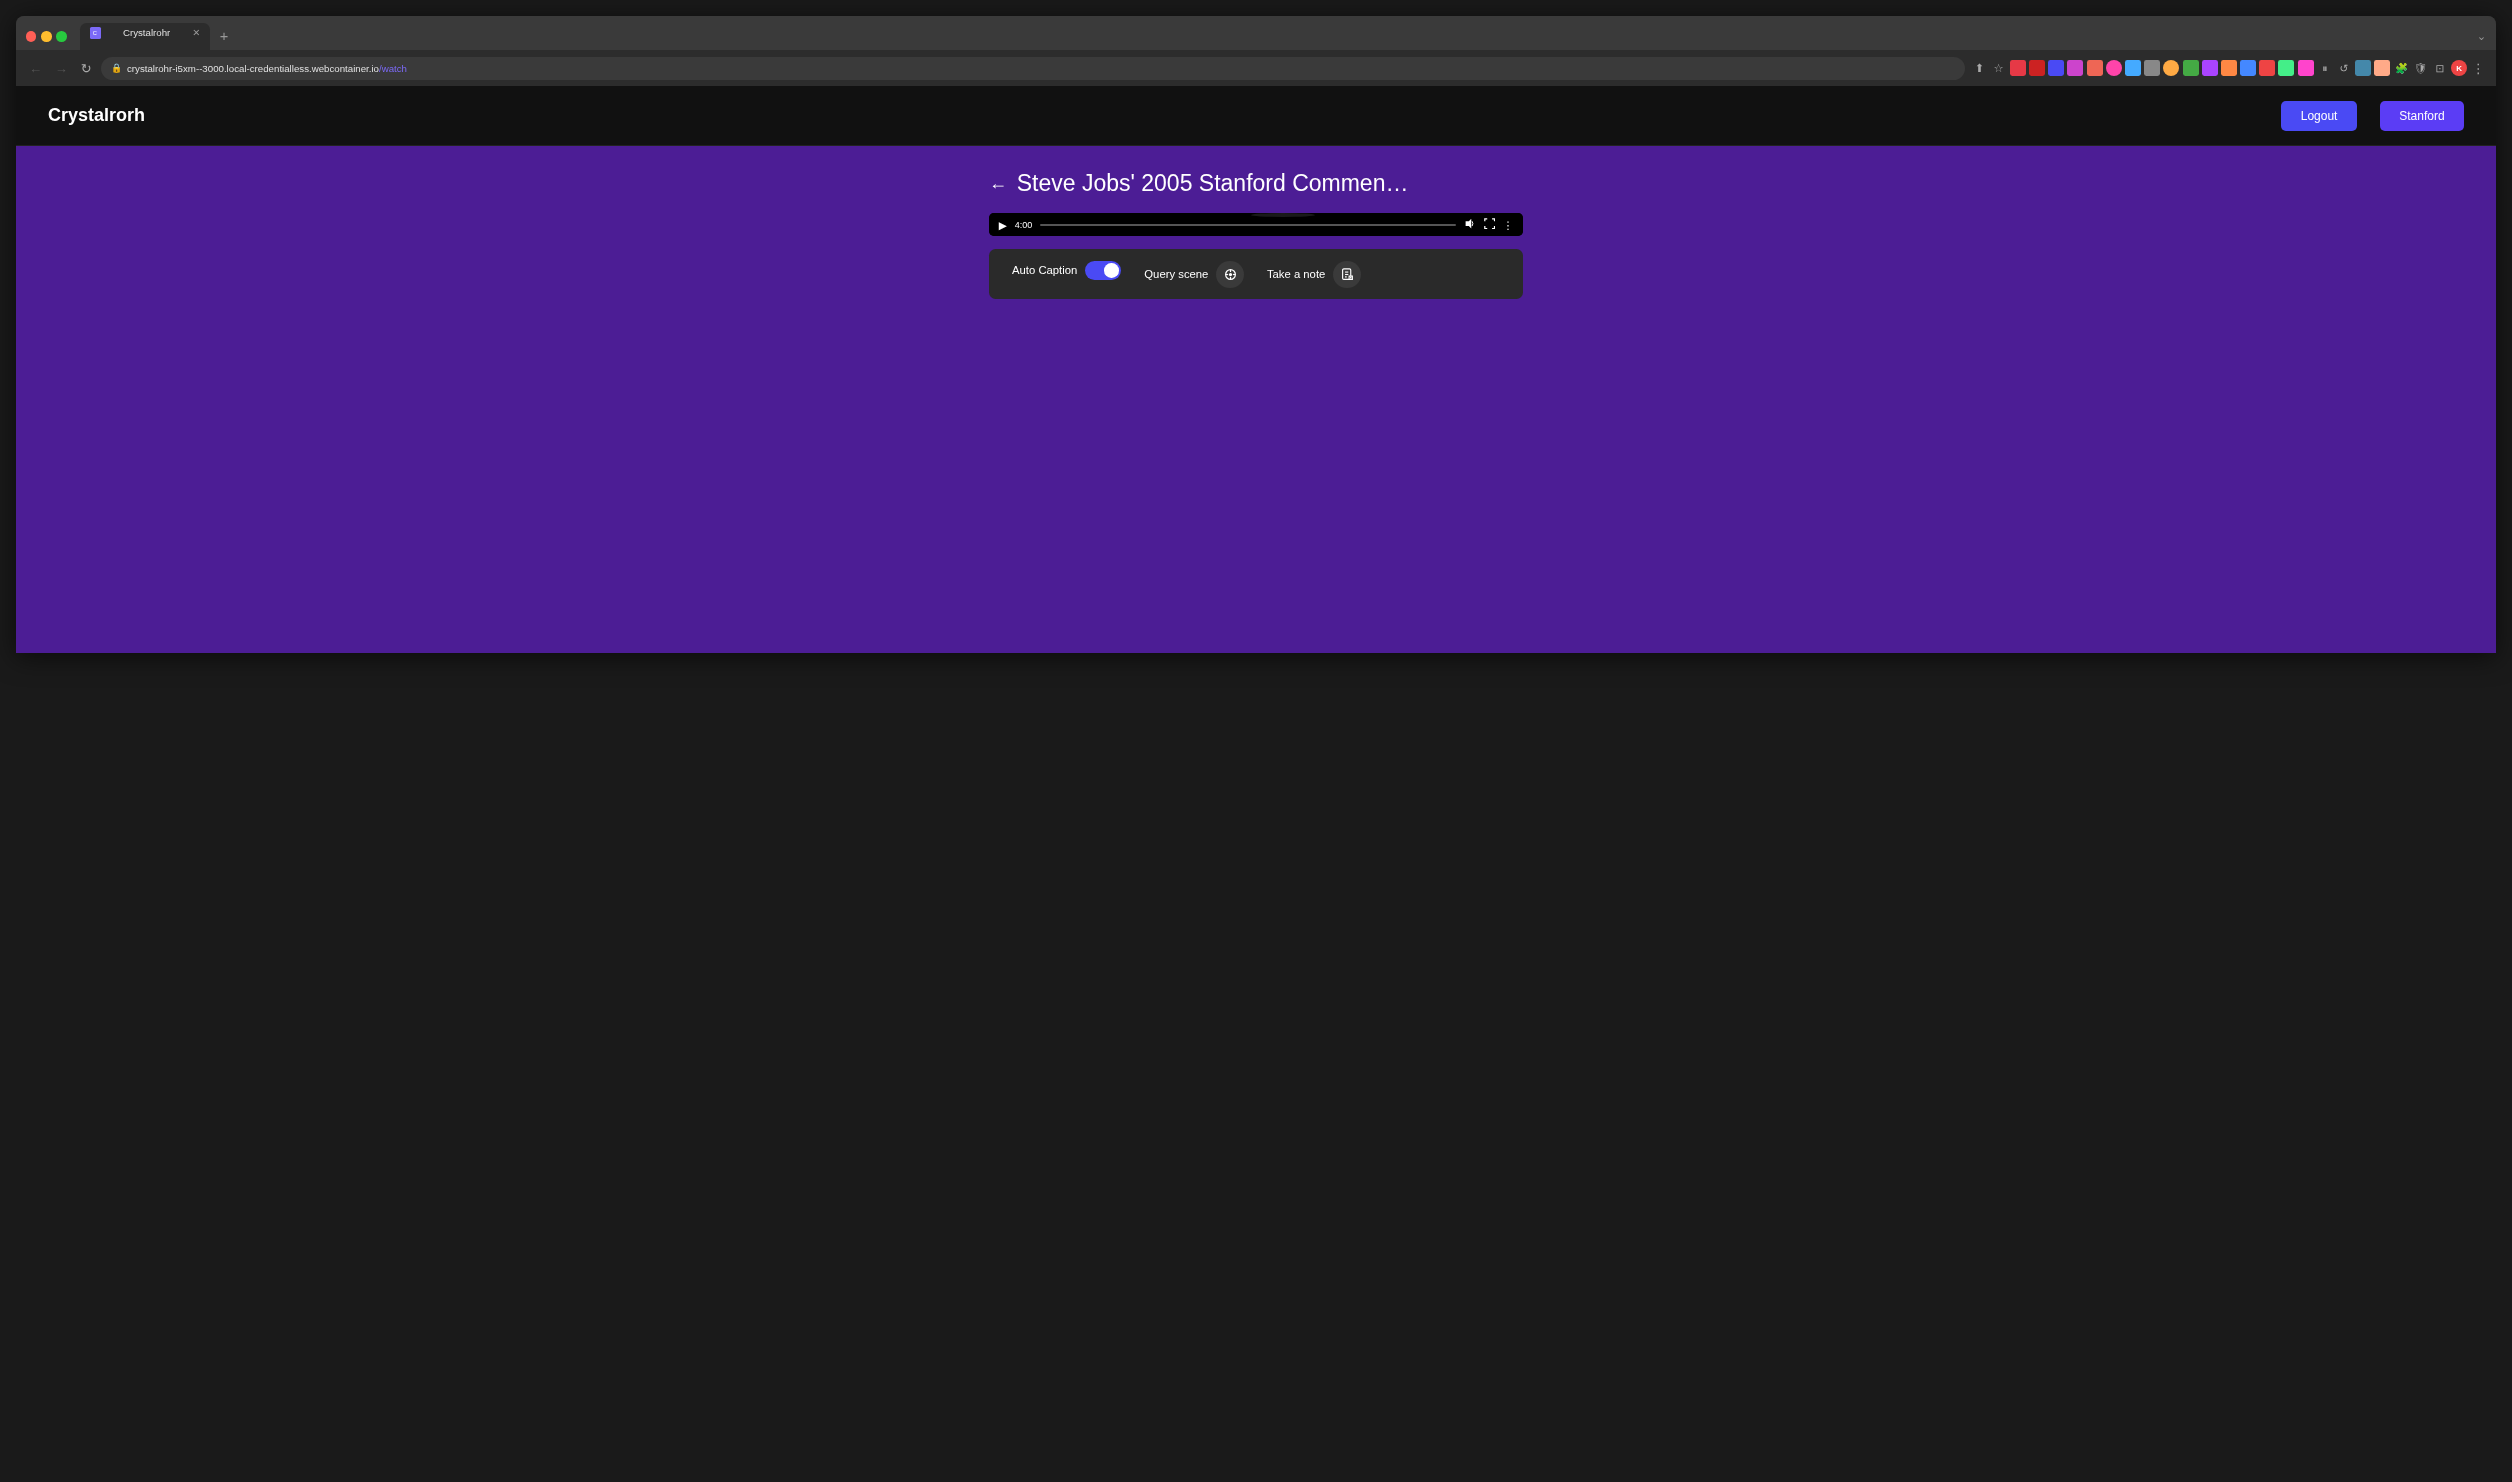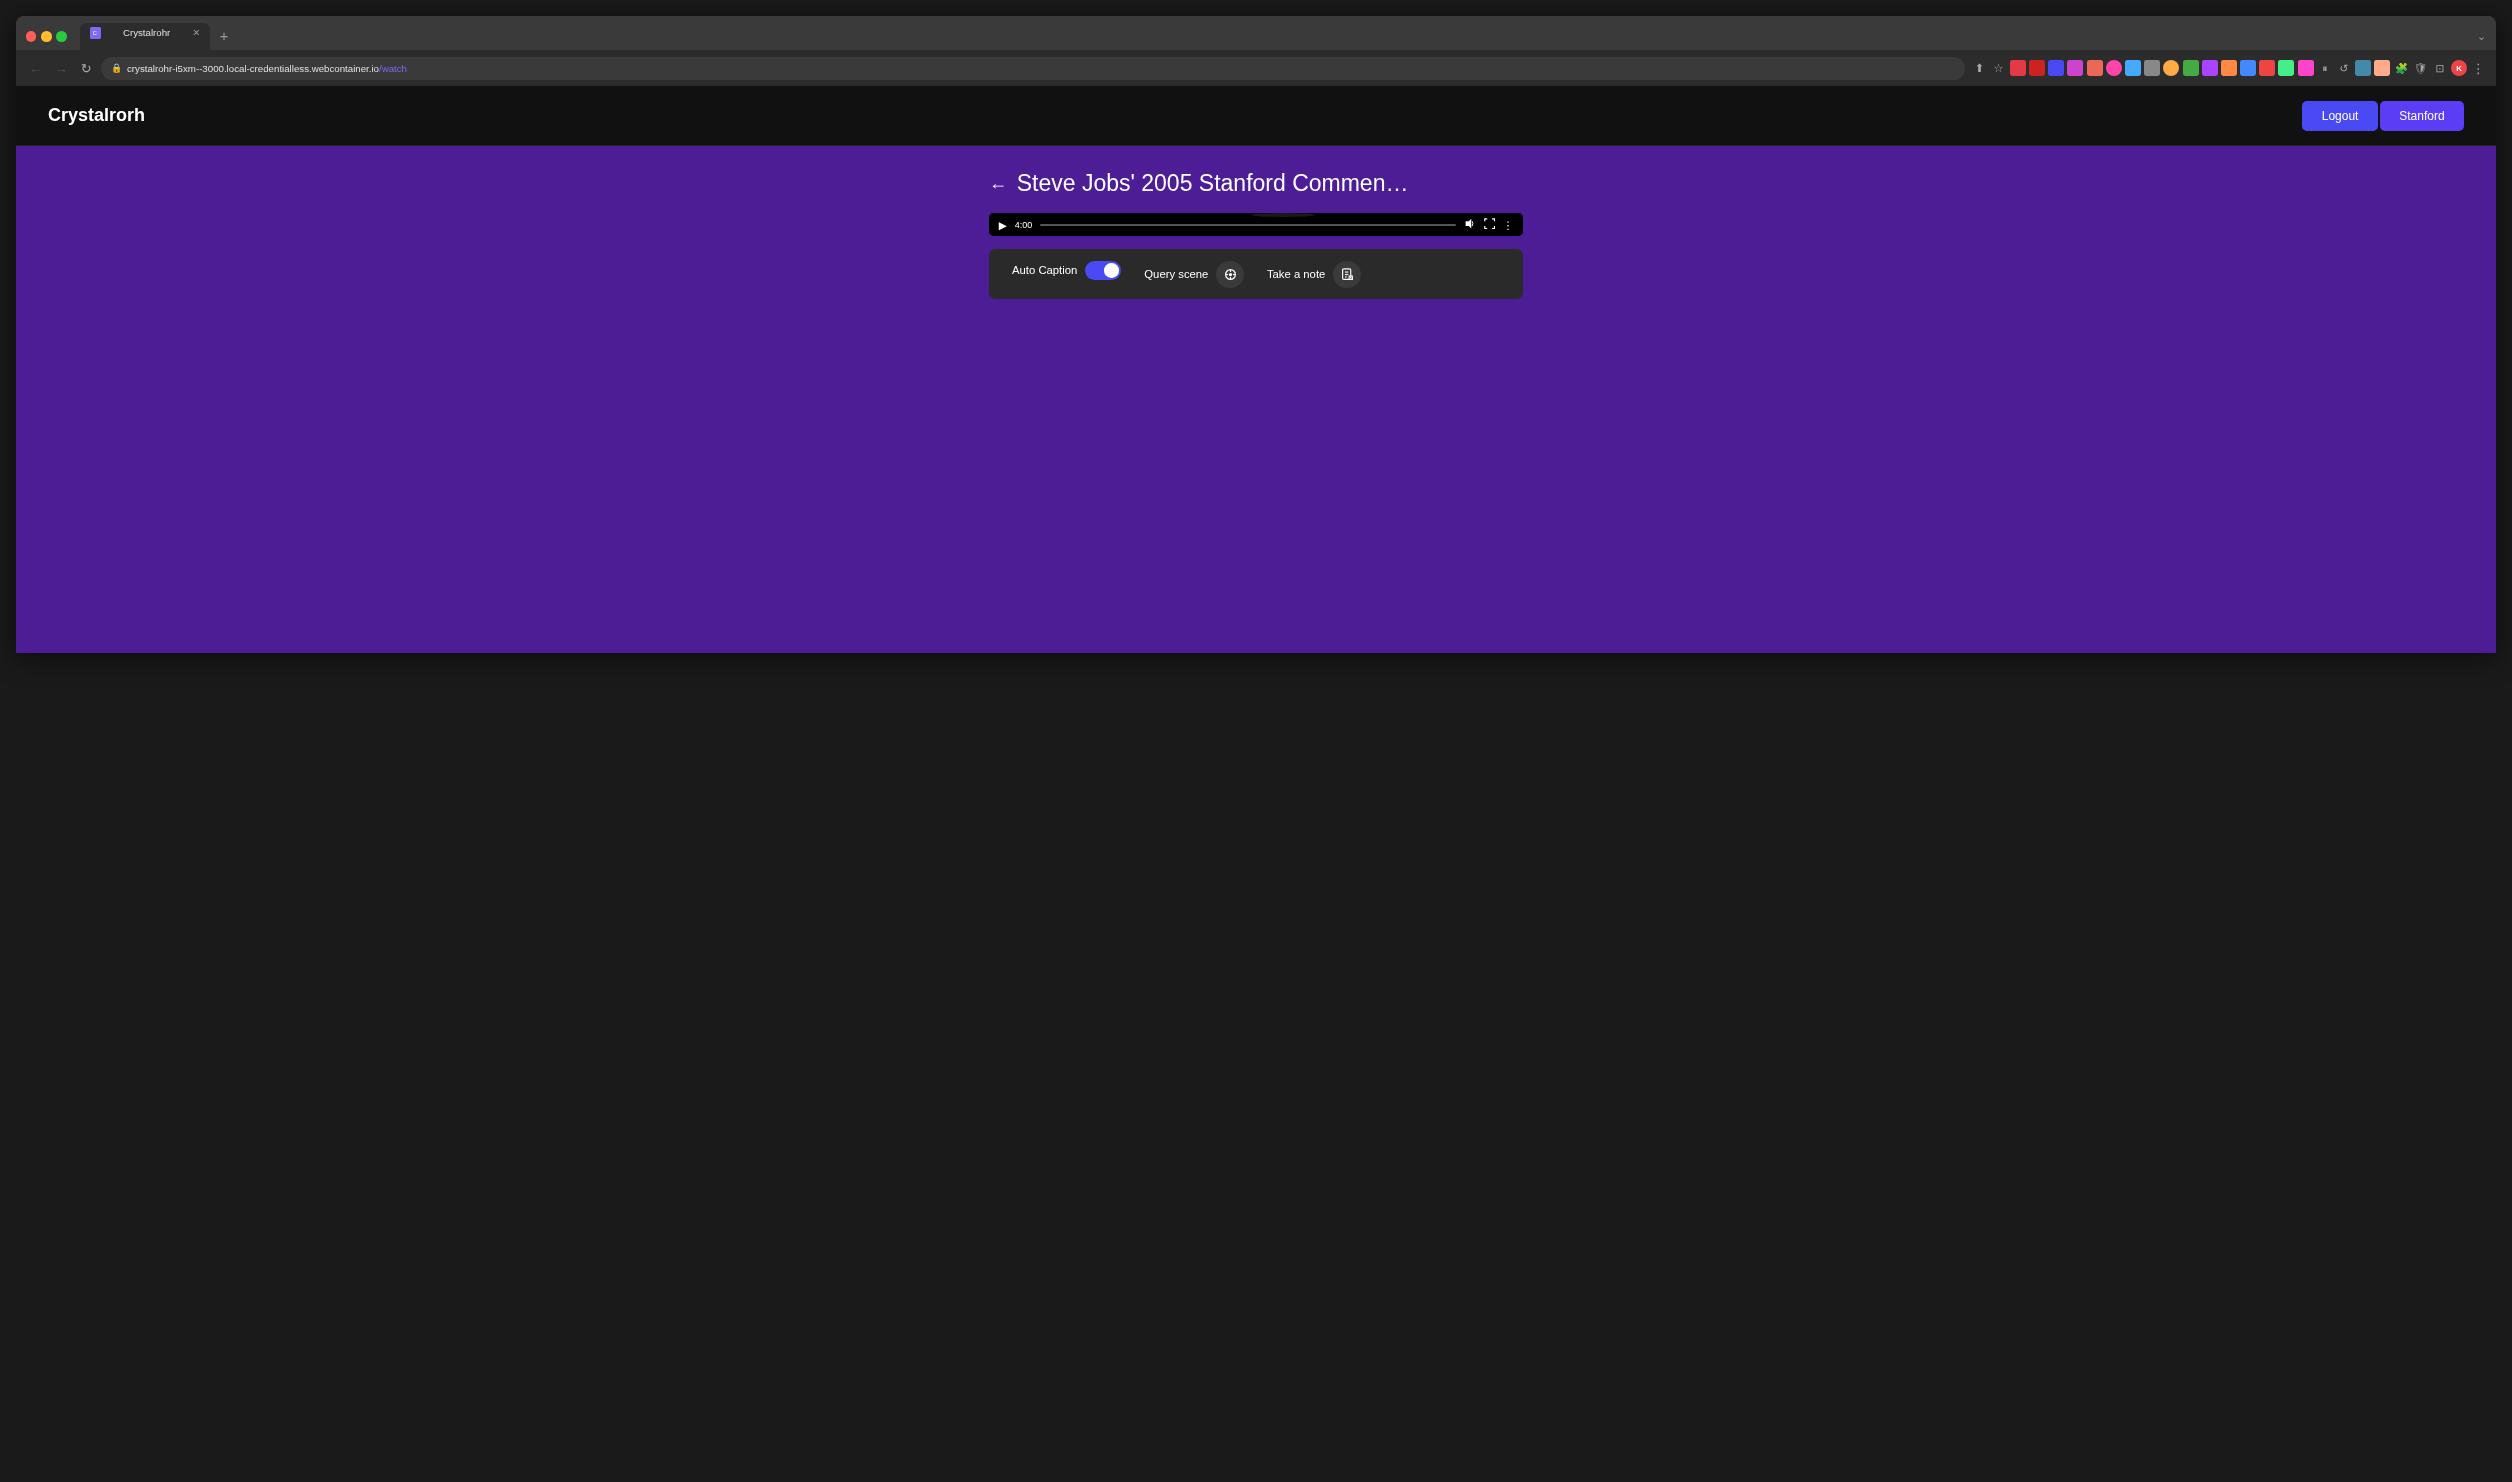--- a/index.html
+++ b/index.html
@@ -168,21 +168,21 @@
     }
 
     .app-logo {
       color: #ffffff;
       font-size: 18px;
       font-weight: 700;
     }
 
     .header-buttons {
       display: flex;
-      gap: 2px;
+      gap: 23px;
     }
 
     .btn-logout {
       background: #4a4af4;
       color: white;
       border: none;
       border-radius: 4.9px;
       padding: 8px 19.4px;
       font-size: 12px;
       font-weight: 500;

